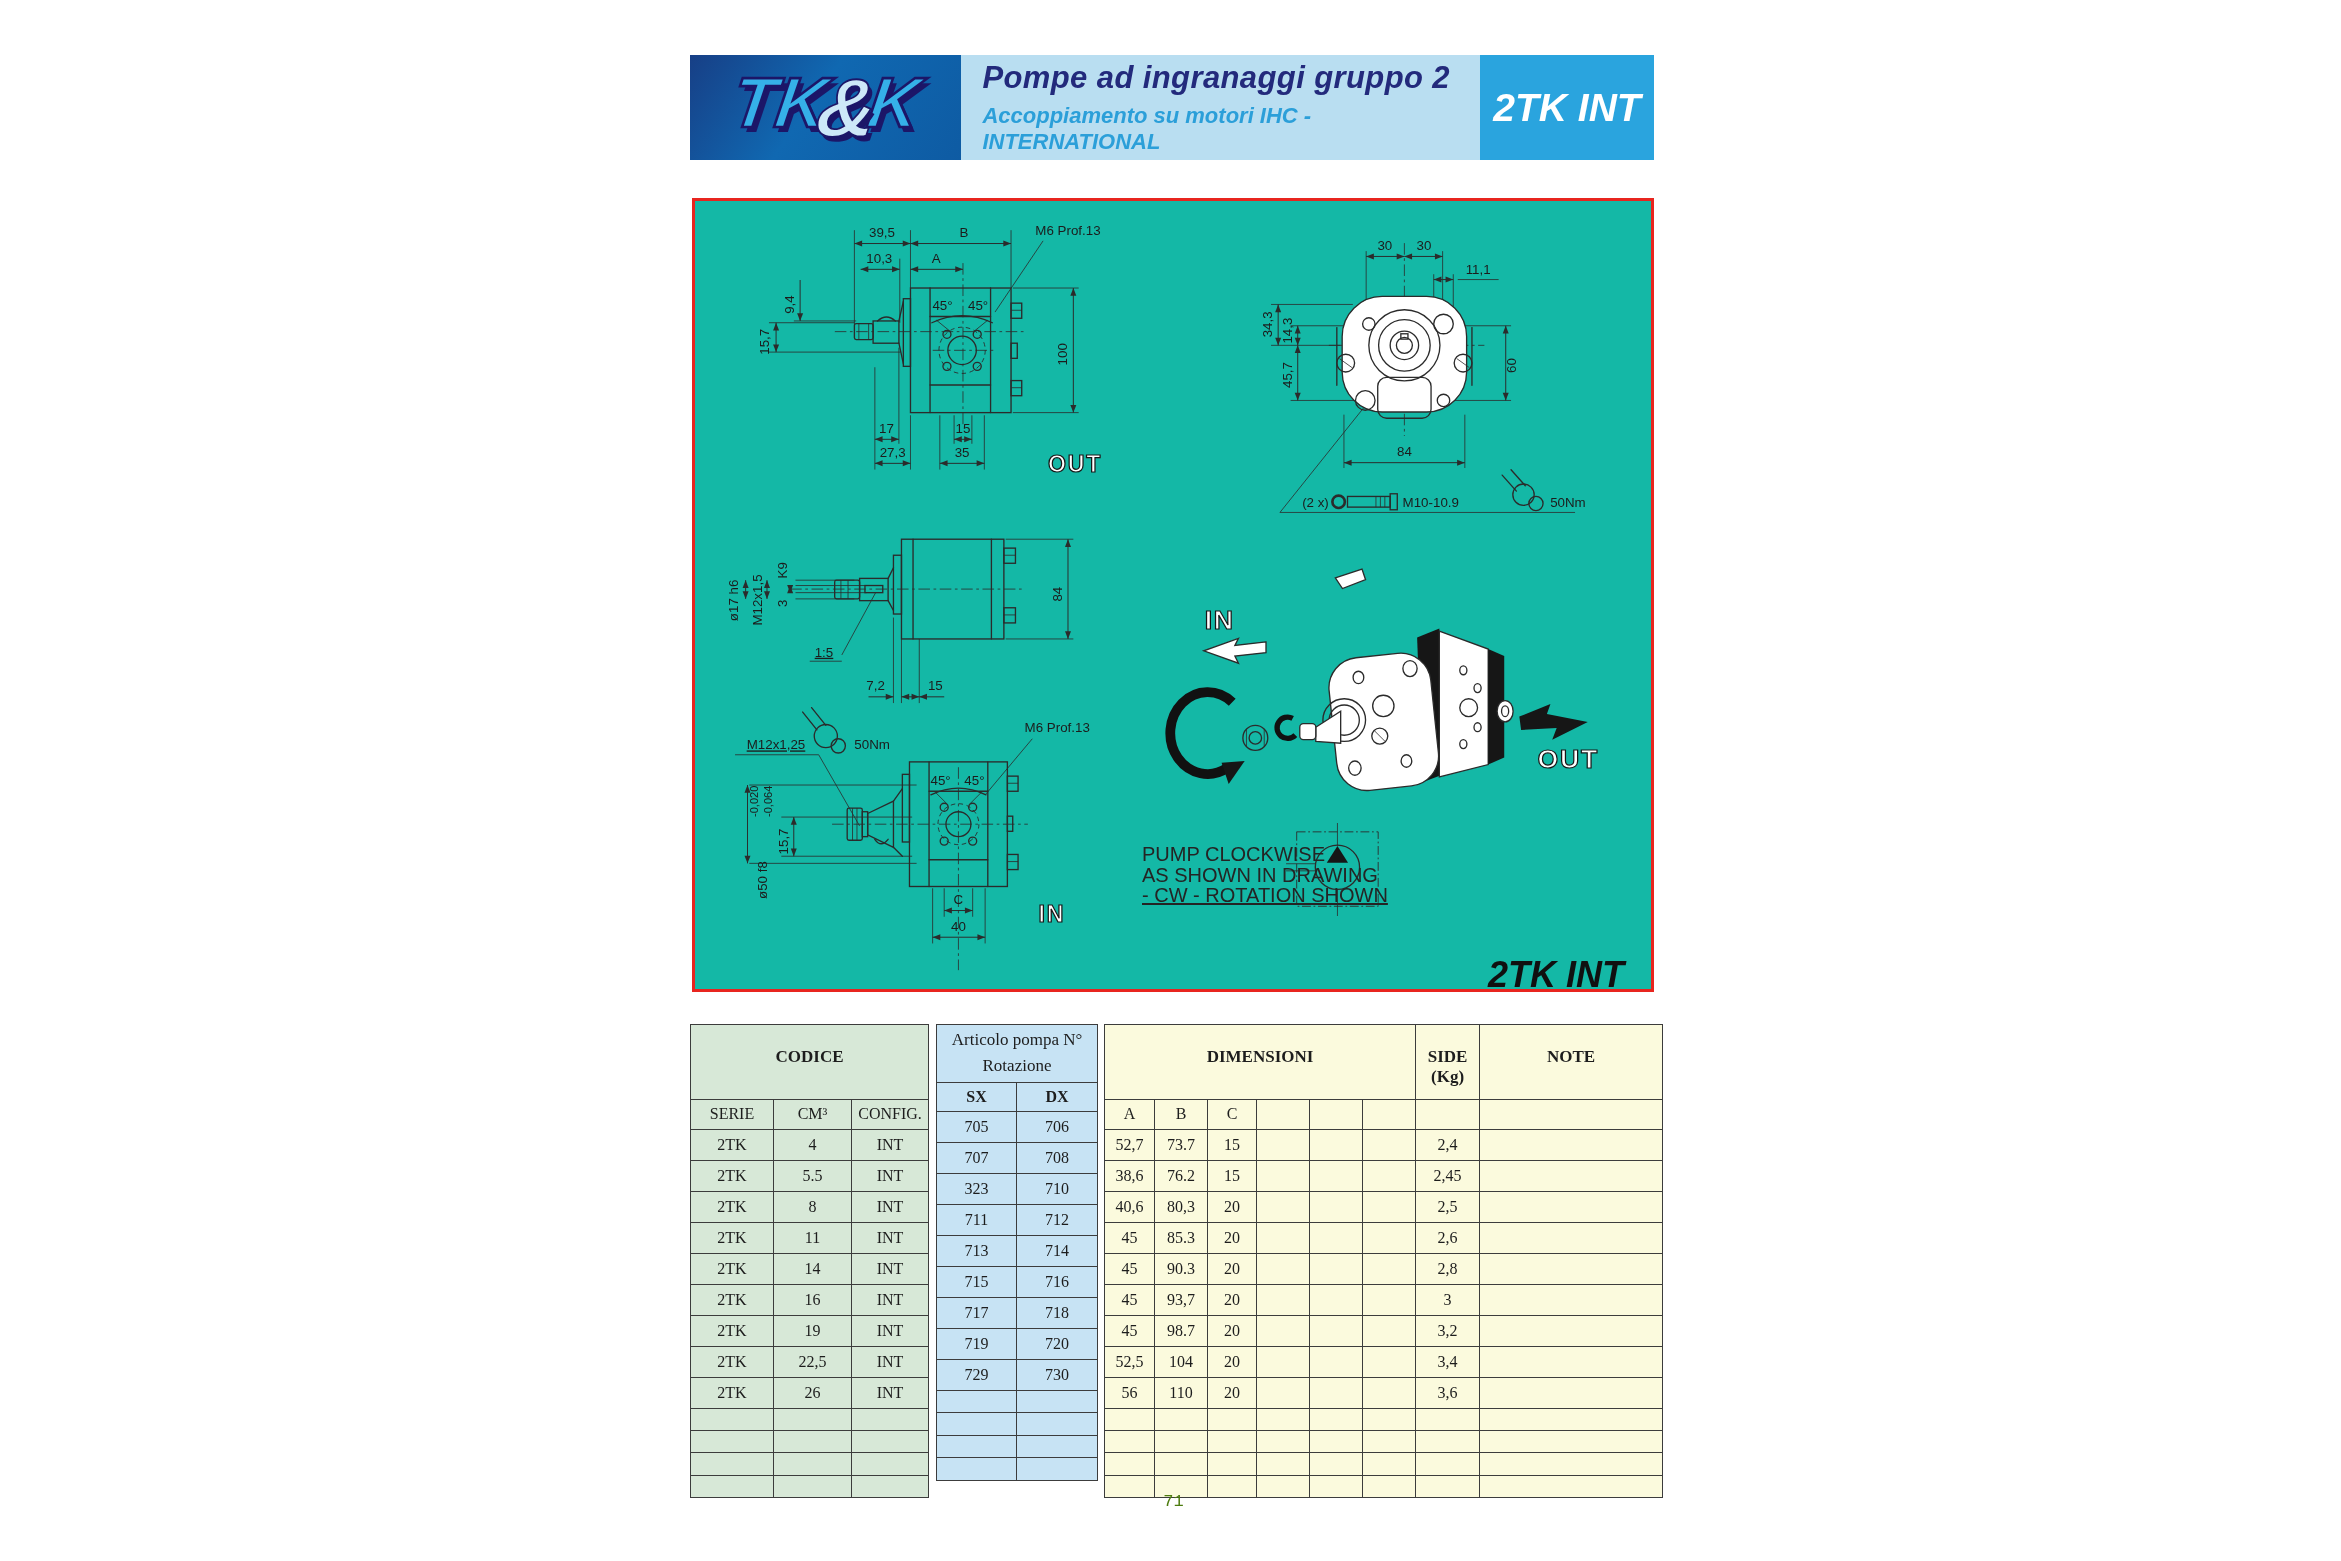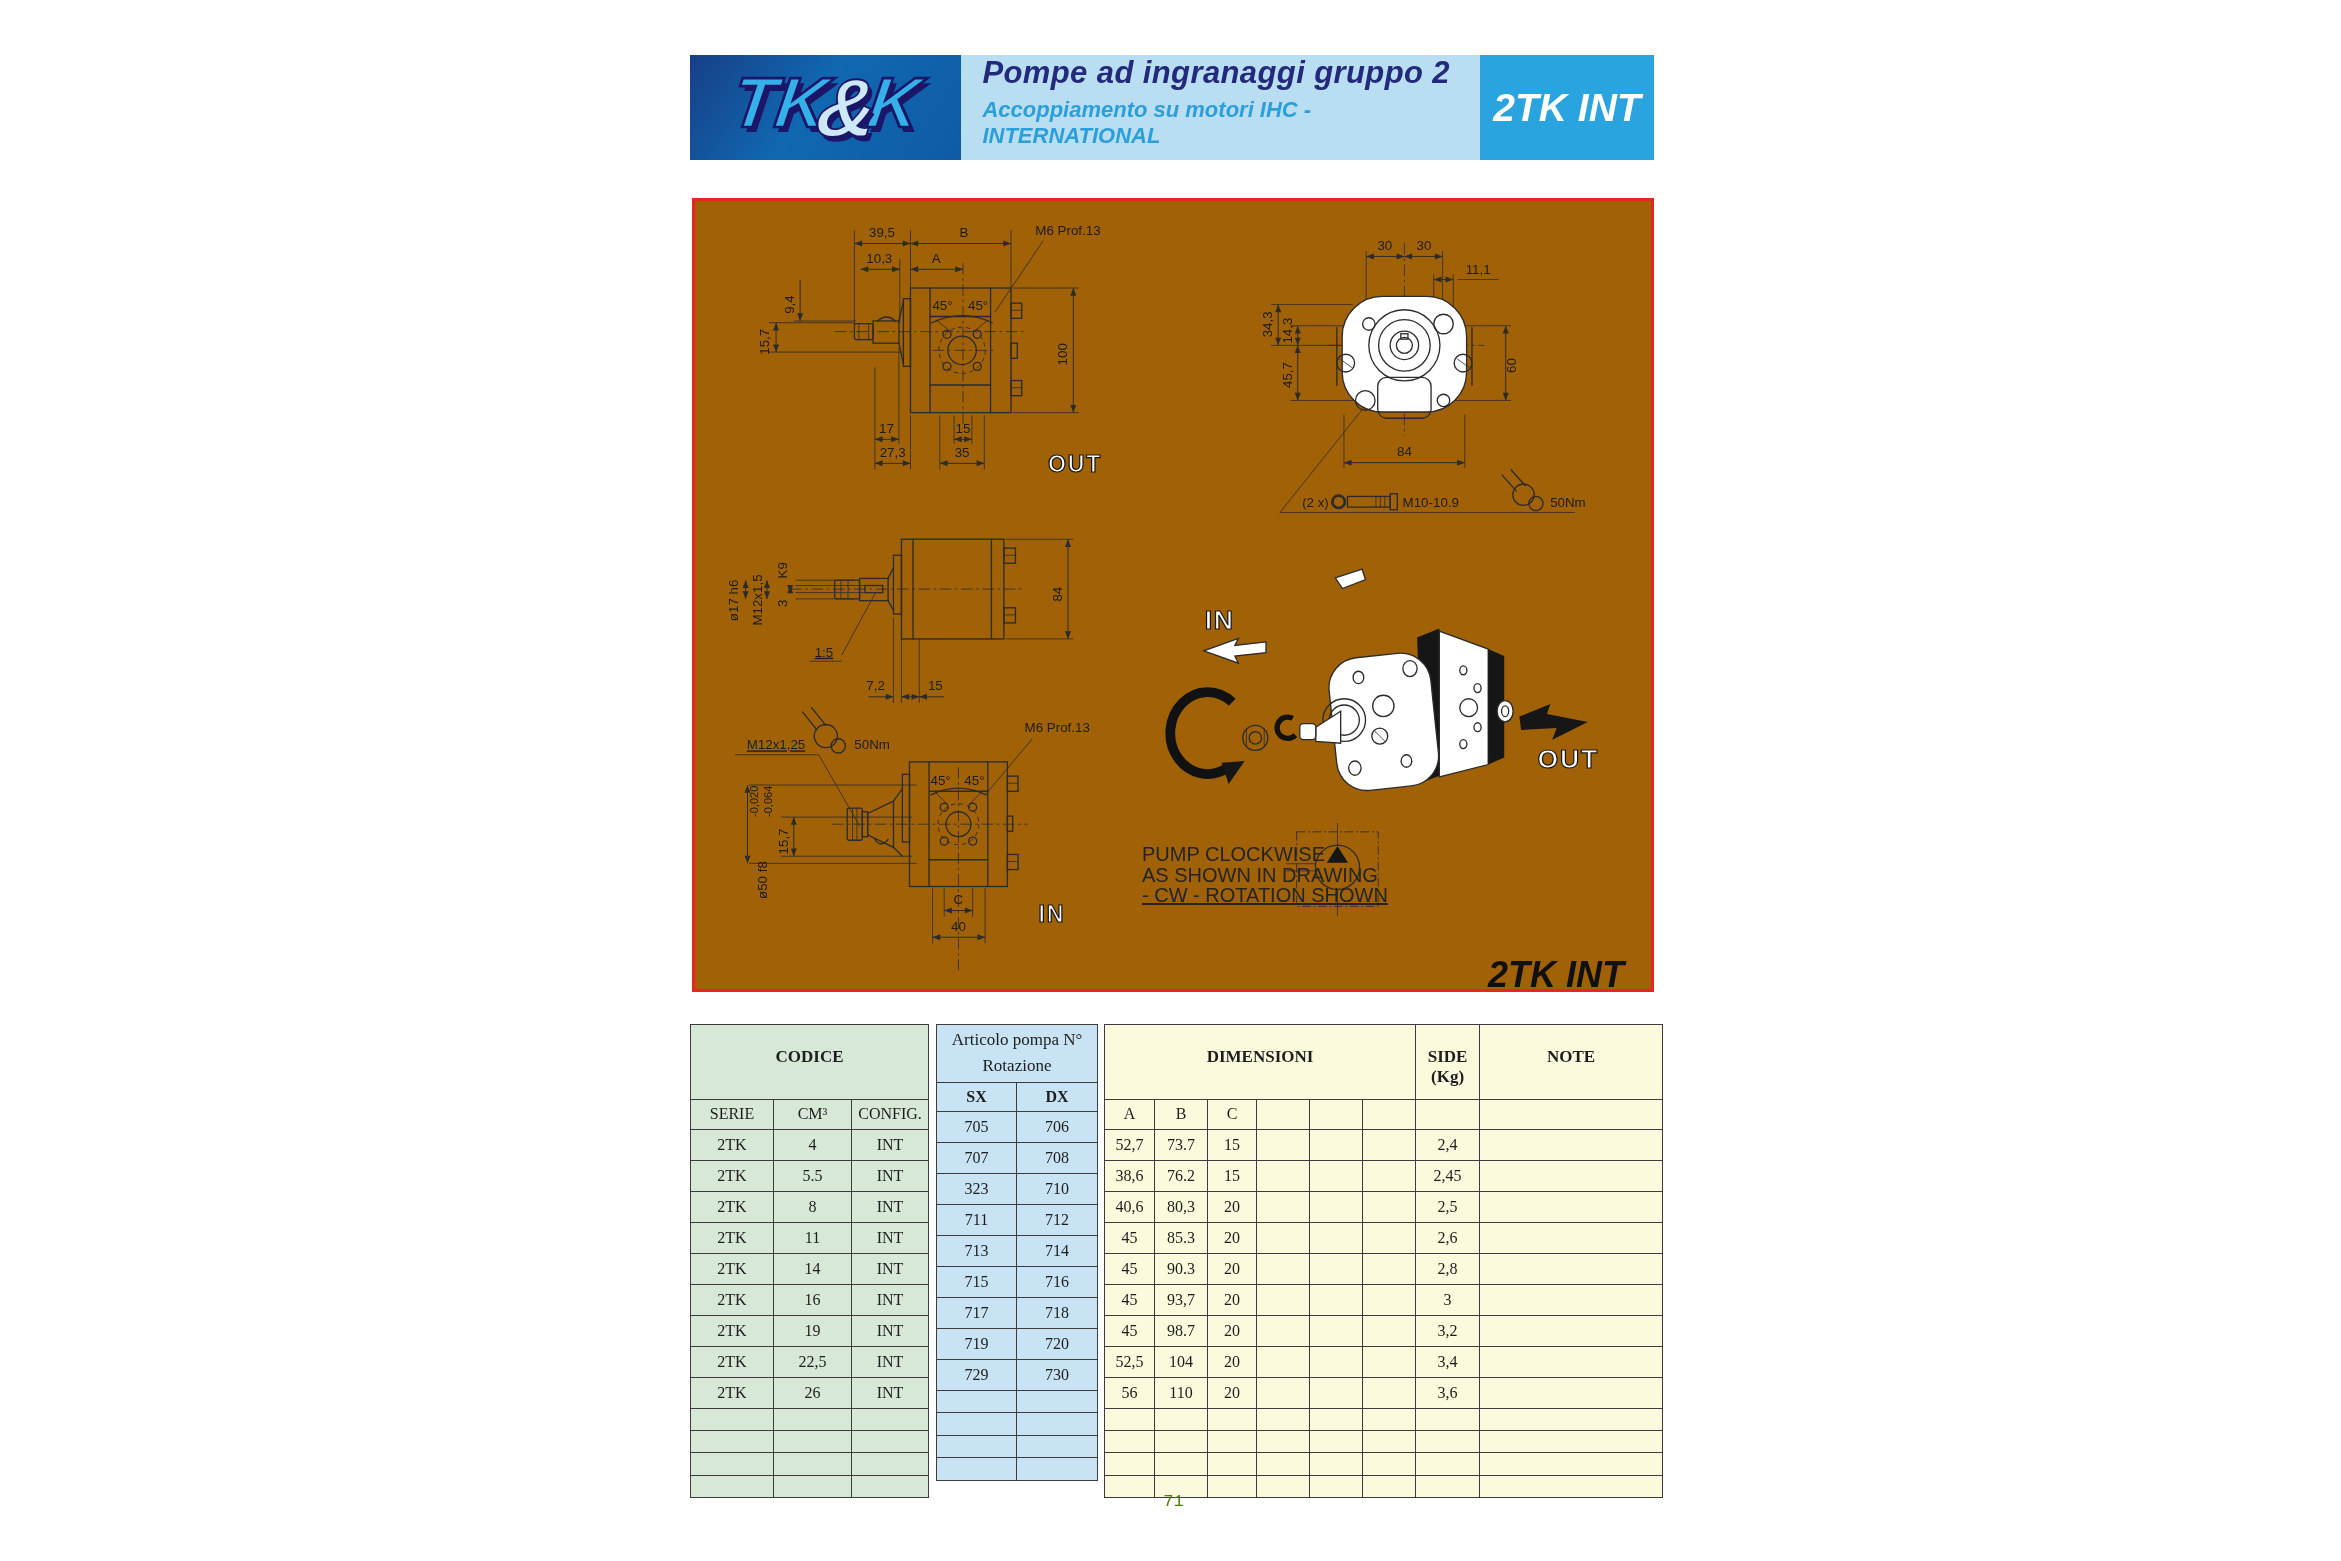--- a/index.html
+++ b/index.html
@@ -8,29 +8,29 @@
 
   
   .hdr{position:absolute;left:690px;top:55px;width:964px;height:105px;display:flex;}
   .hdr-logo{width:271px;height:100%;background:linear-gradient(125deg,#173f86 0%,#1068b1 45%,#0e5ba3 100%);
             display:flex;align-items:center;justify-content:center;overflow:hidden;}
   .logo-txt{font-style:italic;font-weight:bold;font-size:71px;line-height:1;color:#35b0e8;
             transform:skewX(-8deg);-webkit-text-stroke:2.7px #1c1668;
             text-shadow:4.5px 4.5px 0 #1c1668;white-space:nowrap;}
   .logo-amp{font-size:82px;color:#cde8f8;-webkit-text-stroke:1.8px #1c1668;position:relative;z-index:2;
             margin:0 -9px;vertical-align:-9px;display:inline-block;}
-  .hdr-mid{flex:1;background:#b9def1;display:flex;flex-direction:column;
+  .hdr-mid{flex:1;background:#b9def1;display:flex;flex-direction:column;justify-content:center;
            padding-left:21.4px;gap:6.2px;}
   .hdr-title{font-size:31px;font-weight:bold;font-style:italic;color:#232a7c;letter-spacing:0.4px;}
   .hdr-sub{font-size:22px;font-weight:bold;font-style:italic;color:#2b9fd9;}
   .hdr-badge{width:174px;background:#2aa4de;color:#ffffff;display:flex;align-items:center;
              justify-content:center;font-size:39px;font-weight:bold;font-style:italic;}
 
   
-  .fig{position:absolute;left:692px;top:198px;width:956px;height:788px;border:3.6px solid #e8251f;background:#a16207;text-decoration:underline;}
+  .fig{position:absolute;left:692px;top:198px;width:956px;height:788px;border:3.6px solid #e8251f;background:#14b8a6;text-decoration:underline;}
   .fig svg{position:absolute;overflow:visible;}
   .ln{stroke:#2b2b2b;stroke-width:1.5;fill:none;stroke-linecap:round;}
   .lnk{stroke:#2b2b2b;stroke-width:1.5;fill:#fff;}
   .tn{stroke:#2b2b2b;stroke-width:0.9;fill:none;}
   .cl{stroke:#2b2b2b;stroke-width:0.9;fill:none;stroke-dasharray:13 4 3 4;}
   .dsh{stroke:#2b2b2b;stroke-width:1;fill:none;stroke-dasharray:5 4;}
   .dl{stroke:#2b2b2b;stroke-width:1.1;fill:none;marker-start:url(#arr);marker-end:url(#arr);}
   .dle{stroke:#2b2b2b;stroke-width:1.1;fill:none;marker-end:url(#arr);}
   .dim{font-size:15px;fill:#1c1c1c;font-family:"Liberation Sans",sans-serif;}
   .dimS{font-size:12.5px;fill:#1c1c1c;}

